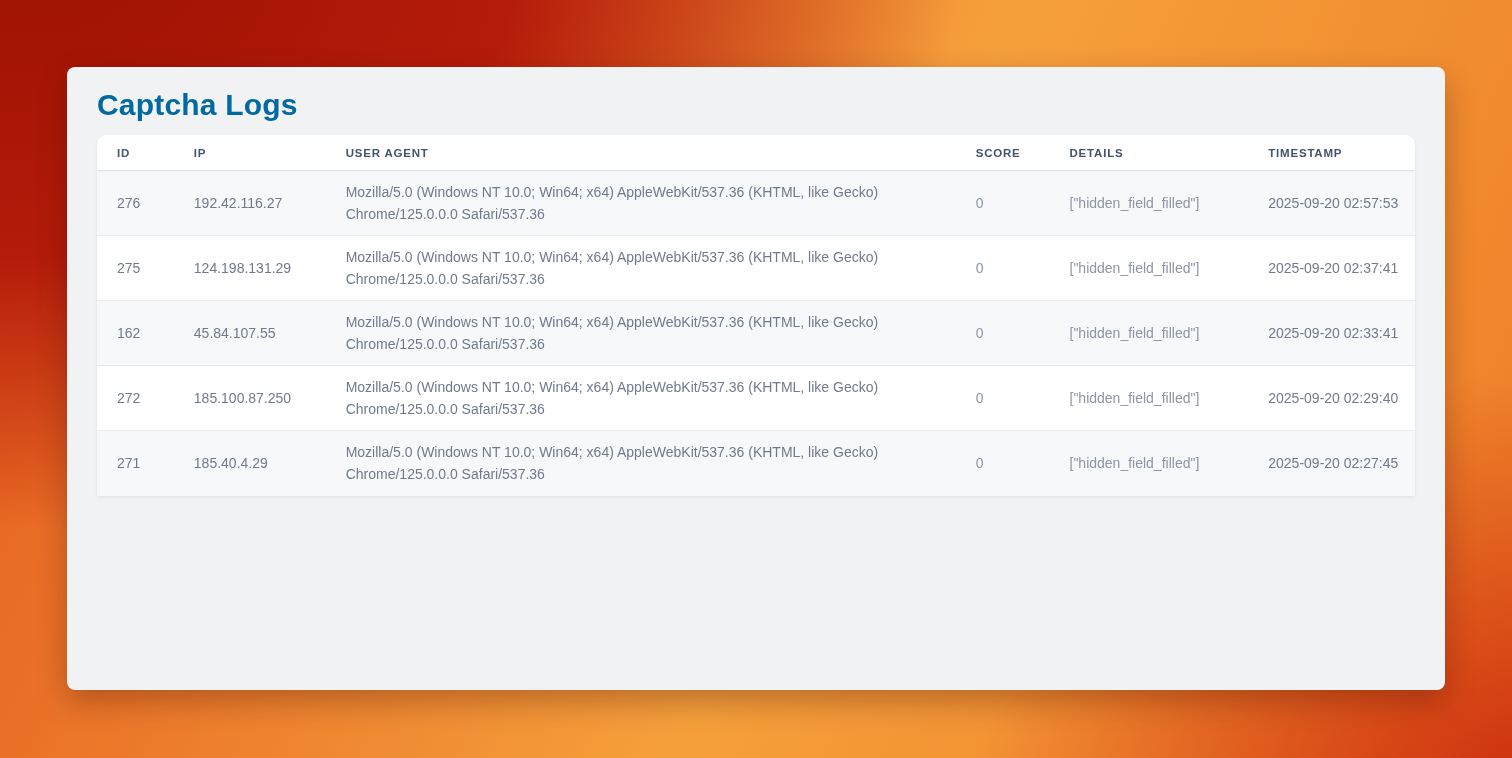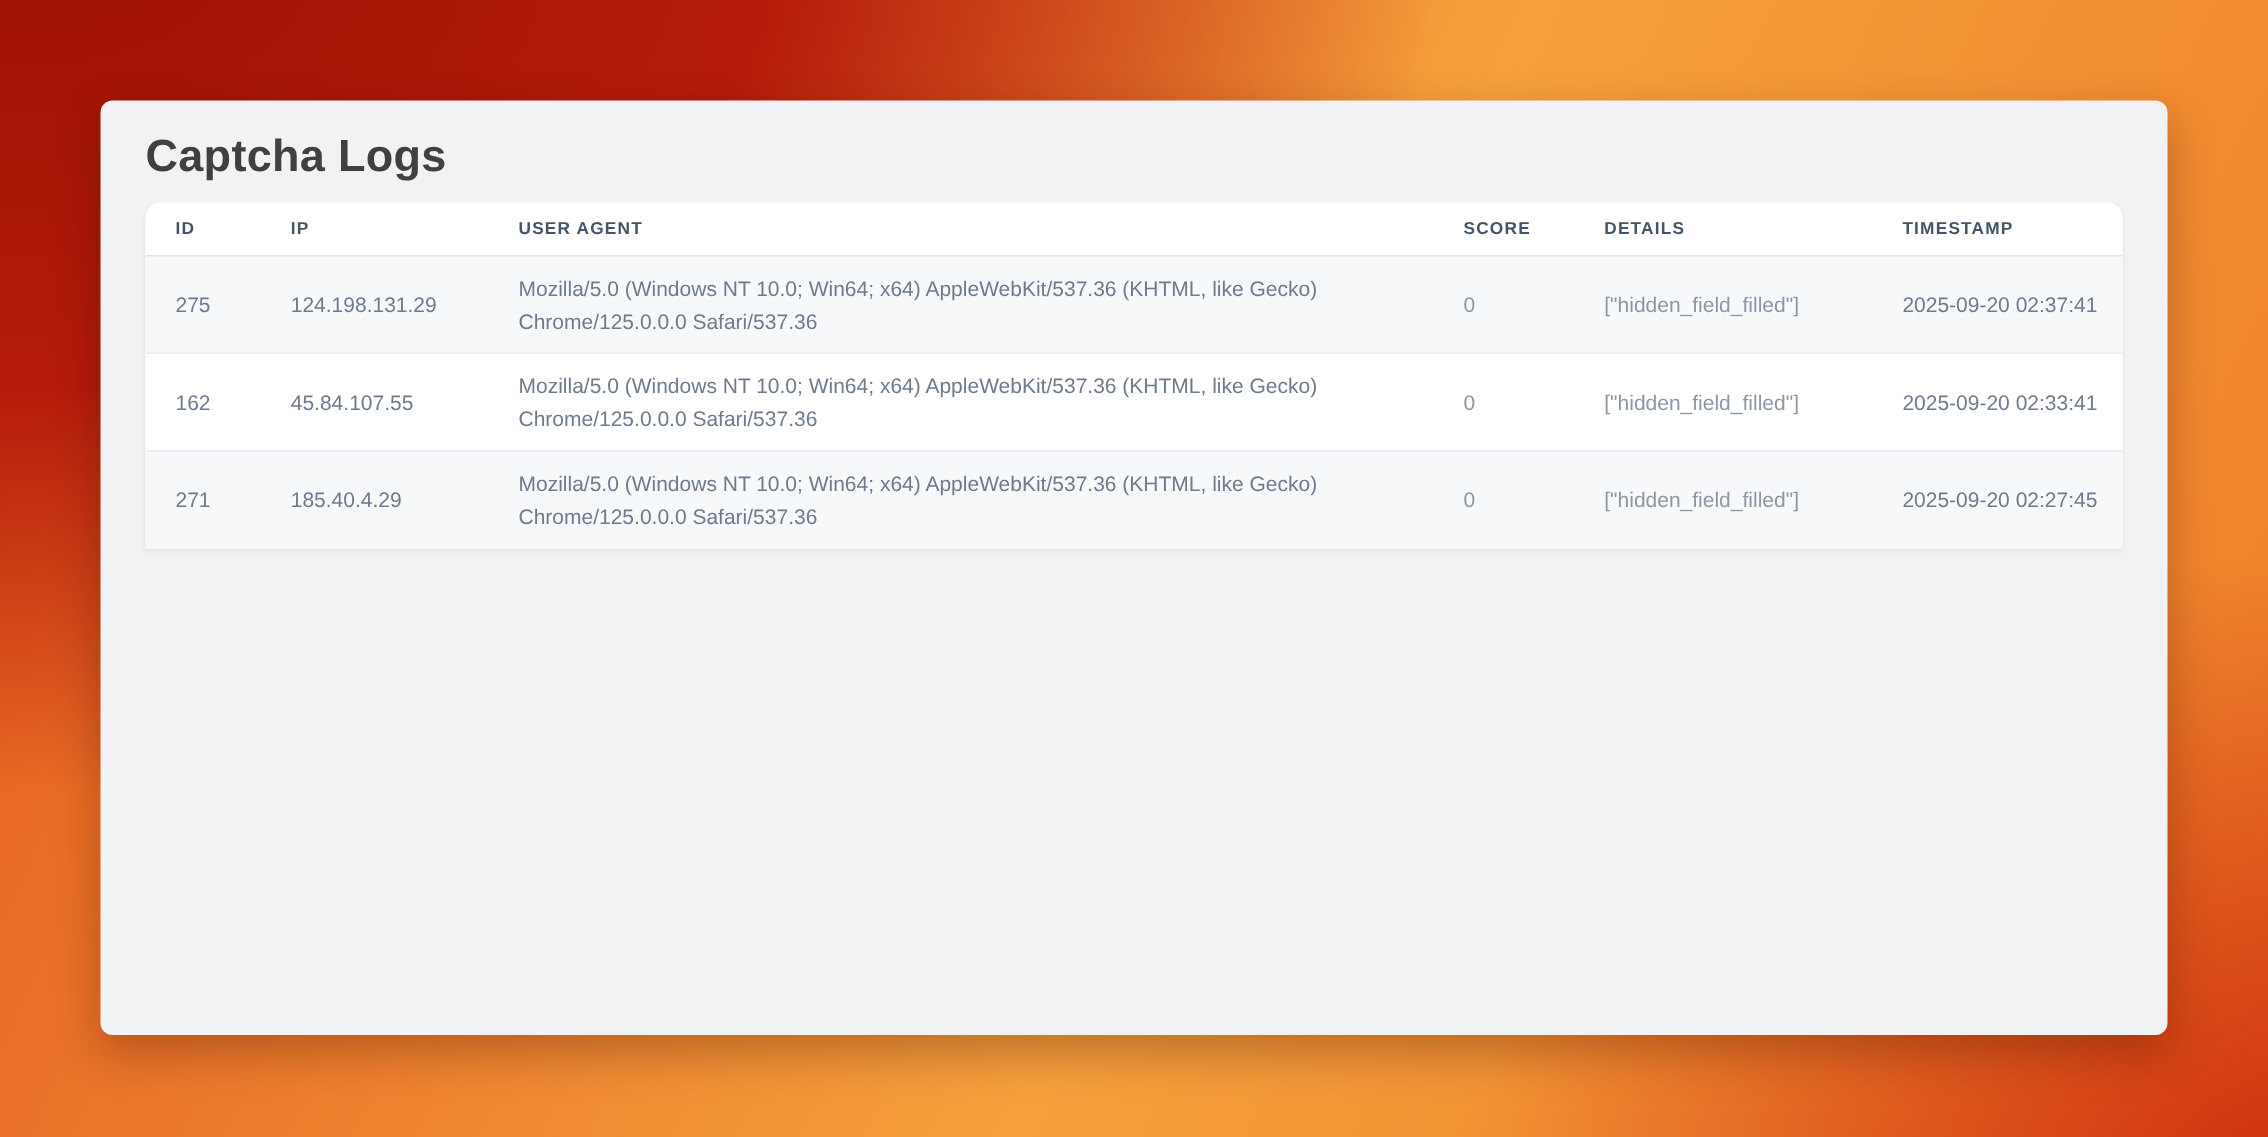--- a/index.html
+++ b/index.html
@@ -27,21 +27,21 @@
     border-radius: 8px;
     overflow: hidden;
     box-shadow: 0 12px 30px rgba(60,10,0,0.30);
   }
 
   .title {
     padding: 21px 30px 13px 30px;
     font-size: 30px;
     font-weight: 600;
     letter-spacing: 0.2px;
-    color: #404040;
+    color: #0369a1;
   }
 
   .table-wrap {
     margin: 0 30px;
     background: #ffffff;
     border-radius: 10px 10px 0 0;
     overflow: hidden;
     box-shadow: 0 1px 3px rgba(16,24,40,0.08);
   }
 
@@ -108,36 +108,52 @@
               <th>ID</th>
               <th>IP</th>
               <th>USER AGENT</th>
               <th>SCORE</th>
               <th>DETAILS</th>
               <th>TIMESTAMP</th>
             </tr>
         </thead>
         <tbody id="table-body">
             <tr>
+              <td class="col-id">276</td>
+              <td class="col-ip">192.42.116.27</td>
+              <td class="col-user_agent">Mozilla/5.0 (Windows NT 10.0; Win64; x64) AppleWebKit/537.36 (KHTML, like Gecko) Chrome/125.0.0.0 Safari/537.36</td>
+              <td class="col-score">0</td>
+              <td class="col-details">["hidden_field_filled"]</td>
+              <td class="col-timestamp">2025-09-20 02:57:53</td>
+            </tr>
+            <tr>
               <td class="col-id">275</td>
               <td class="col-ip">124.198.131.29</td>
               <td class="col-user_agent">Mozilla/5.0 (Windows NT 10.0; Win64; x64) AppleWebKit/537.36 (KHTML, like Gecko) Chrome/125.0.0.0 Safari/537.36</td>
               <td class="col-score">0</td>
               <td class="col-details">["hidden_field_filled"]</td>
               <td class="col-timestamp">2025-09-20 02:37:41</td>
             </tr>
             <tr>
               <td class="col-id">162</td>
               <td class="col-ip">45.84.107.55</td>
               <td class="col-user_agent">Mozilla/5.0 (Windows NT 10.0; Win64; x64) AppleWebKit/537.36 (KHTML, like Gecko) Chrome/125.0.0.0 Safari/537.36</td>
               <td class="col-score">0</td>
               <td class="col-details">["hidden_field_filled"]</td>
               <td class="col-timestamp">2025-09-20 02:33:41</td>
             </tr>
             <tr>
+              <td class="col-id">272</td>
+              <td class="col-ip">185.100.87.250</td>
+              <td class="col-user_agent">Mozilla/5.0 (Windows NT 10.0; Win64; x64) AppleWebKit/537.36 (KHTML, like Gecko) Chrome/125.0.0.0 Safari/537.36</td>
+              <td class="col-score">0</td>
+              <td class="col-details">["hidden_field_filled"]</td>
+              <td class="col-timestamp">2025-09-20 02:29:40</td>
+            </tr>
+            <tr>
               <td class="col-id">271</td>
               <td class="col-ip">185.40.4.29</td>
               <td class="col-user_agent">Mozilla/5.0 (Windows NT 10.0; Win64; x64) AppleWebKit/537.36 (KHTML, like Gecko) Chrome/125.0.0.0 Safari/537.36</td>
               <td class="col-score">0</td>
               <td class="col-details">["hidden_field_filled"]</td>
               <td class="col-timestamp">2025-09-20 02:27:45</td>
             </tr>
           </tbody>
       </table>
     </div>

